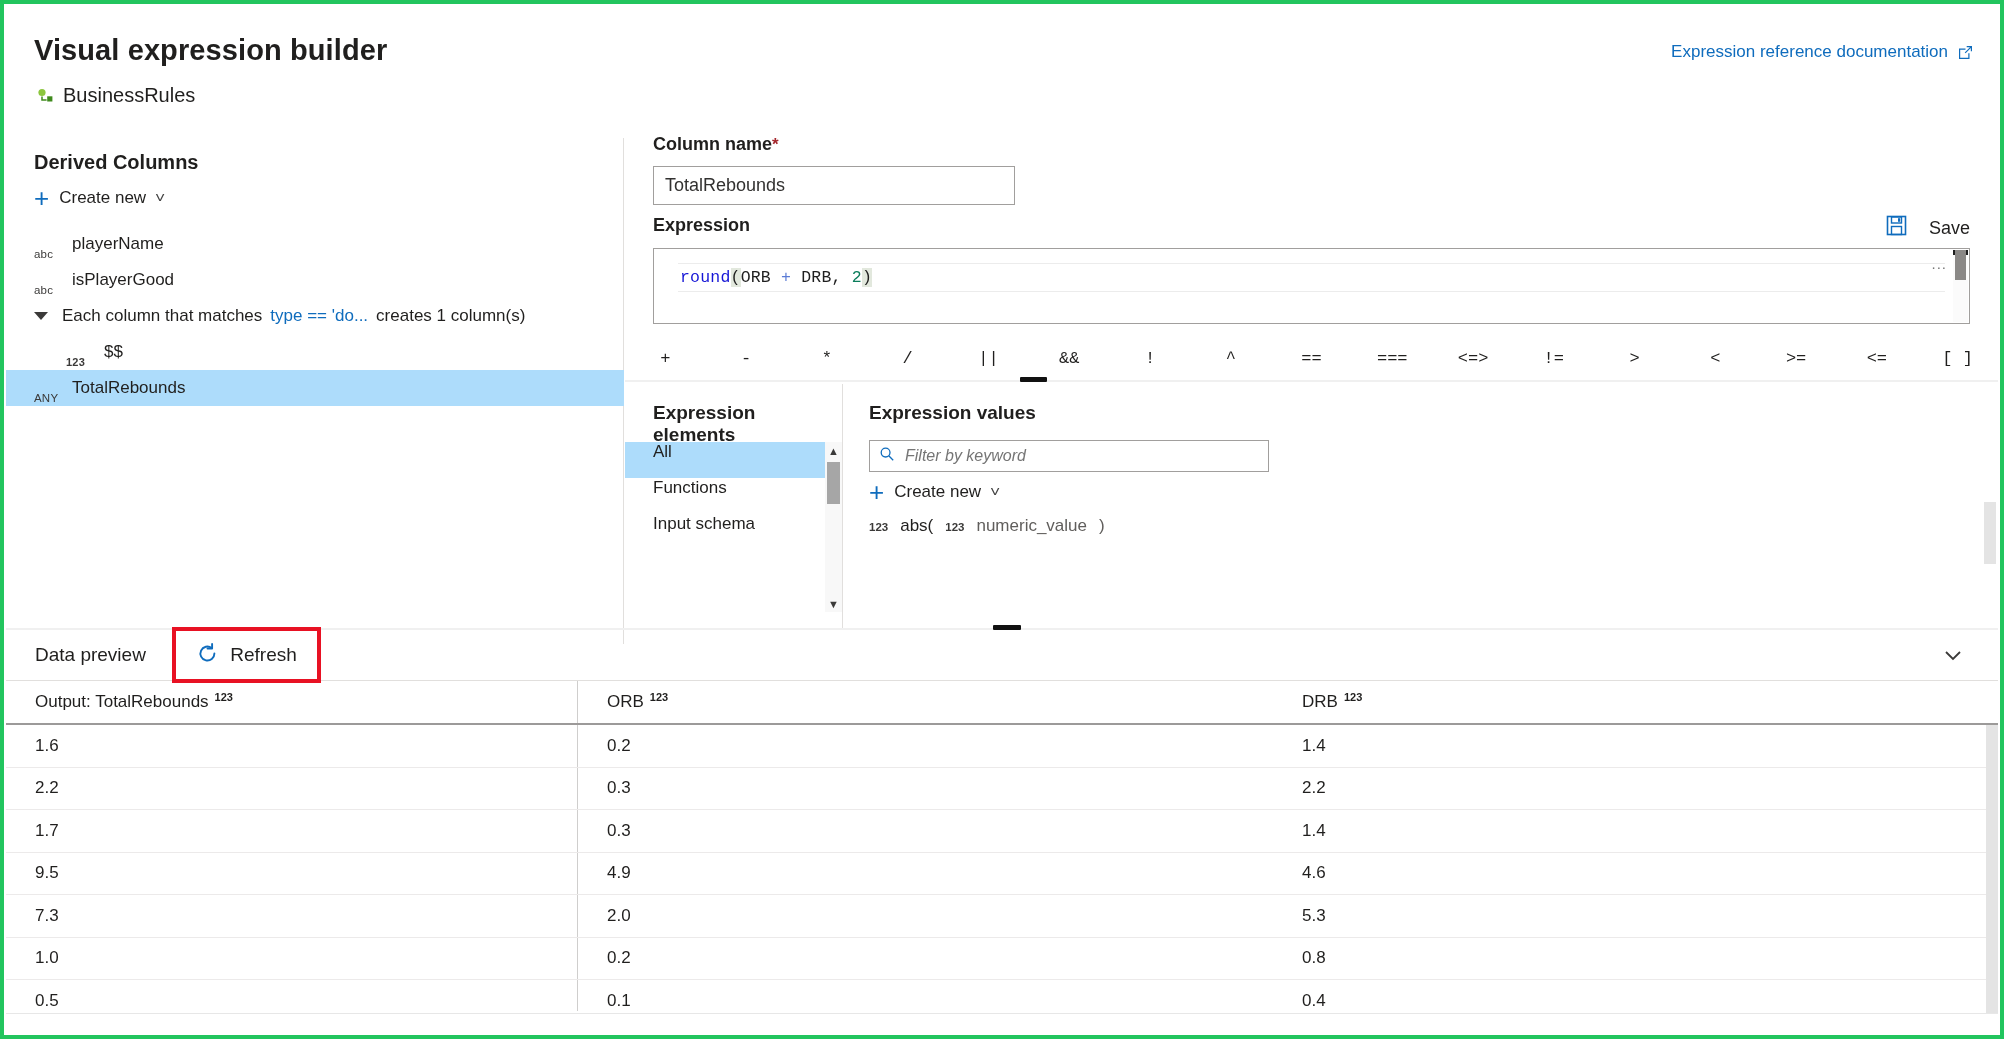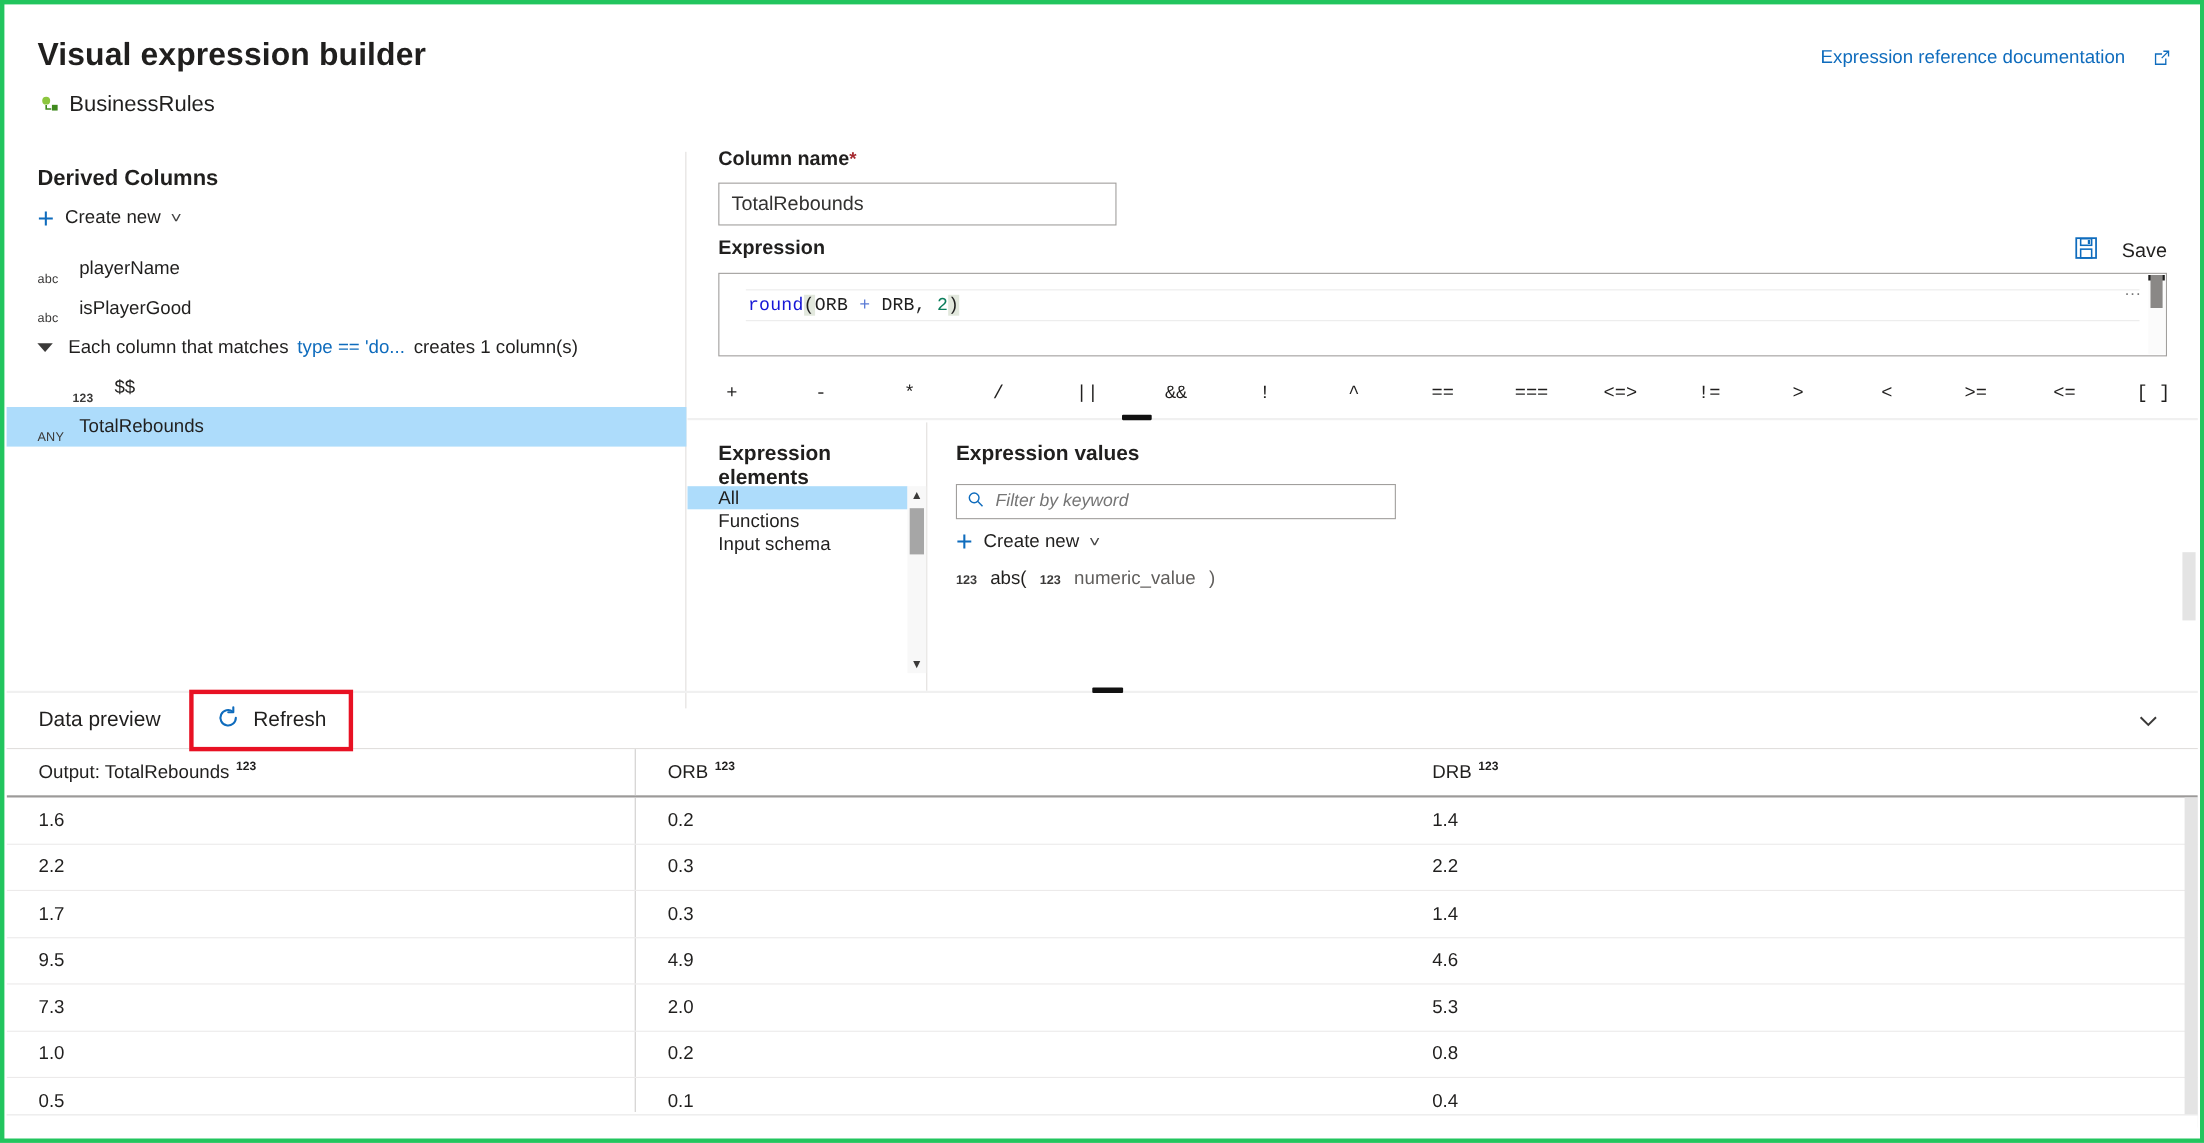--- a/index.html
+++ b/index.html
@@ -26,21 +26,21 @@
     color: #201f1e;
     letter-spacing: .1px;
   }
   .doc-link {
     position: absolute;
     right: 26px; top: 38px;
     font-size: 17px;
     color: #0f6cbd;
     display: flex;
     align-items: center;
-    gap: 25px;
+    gap: 9px;
     cursor: pointer;
     white-space: nowrap;
   }
   .doc-link svg { display:block; }
 
   .stream-row {
     position: absolute;
     left: 33px; top: 80px;
     display: flex;
     align-items: center;
@@ -275,23 +275,23 @@
     color: #201f1e;
   }
   .elem-title { position: absolute; left: 28px; top: 18px; }
   .elem-list {
     position: absolute;
     left: 0; top: 58px;
     width: 200px;
     bottom: 16px;
   }
   .elem-item {
-    height: 21px;
-    display: flex;
-    align-items: flex-end;
+    height: 36px;
+    display: flex;
+    align-items: flex-start;
     padding-left: 28px;
     font-size: 17px;
     color: #201f1e;
     cursor: pointer;
   }
   .elem-item.selected { background: #addcfb; }
   .elem-scroll {
     position: absolute;
     left: 200px; top: 58px;
     width: 17px;

